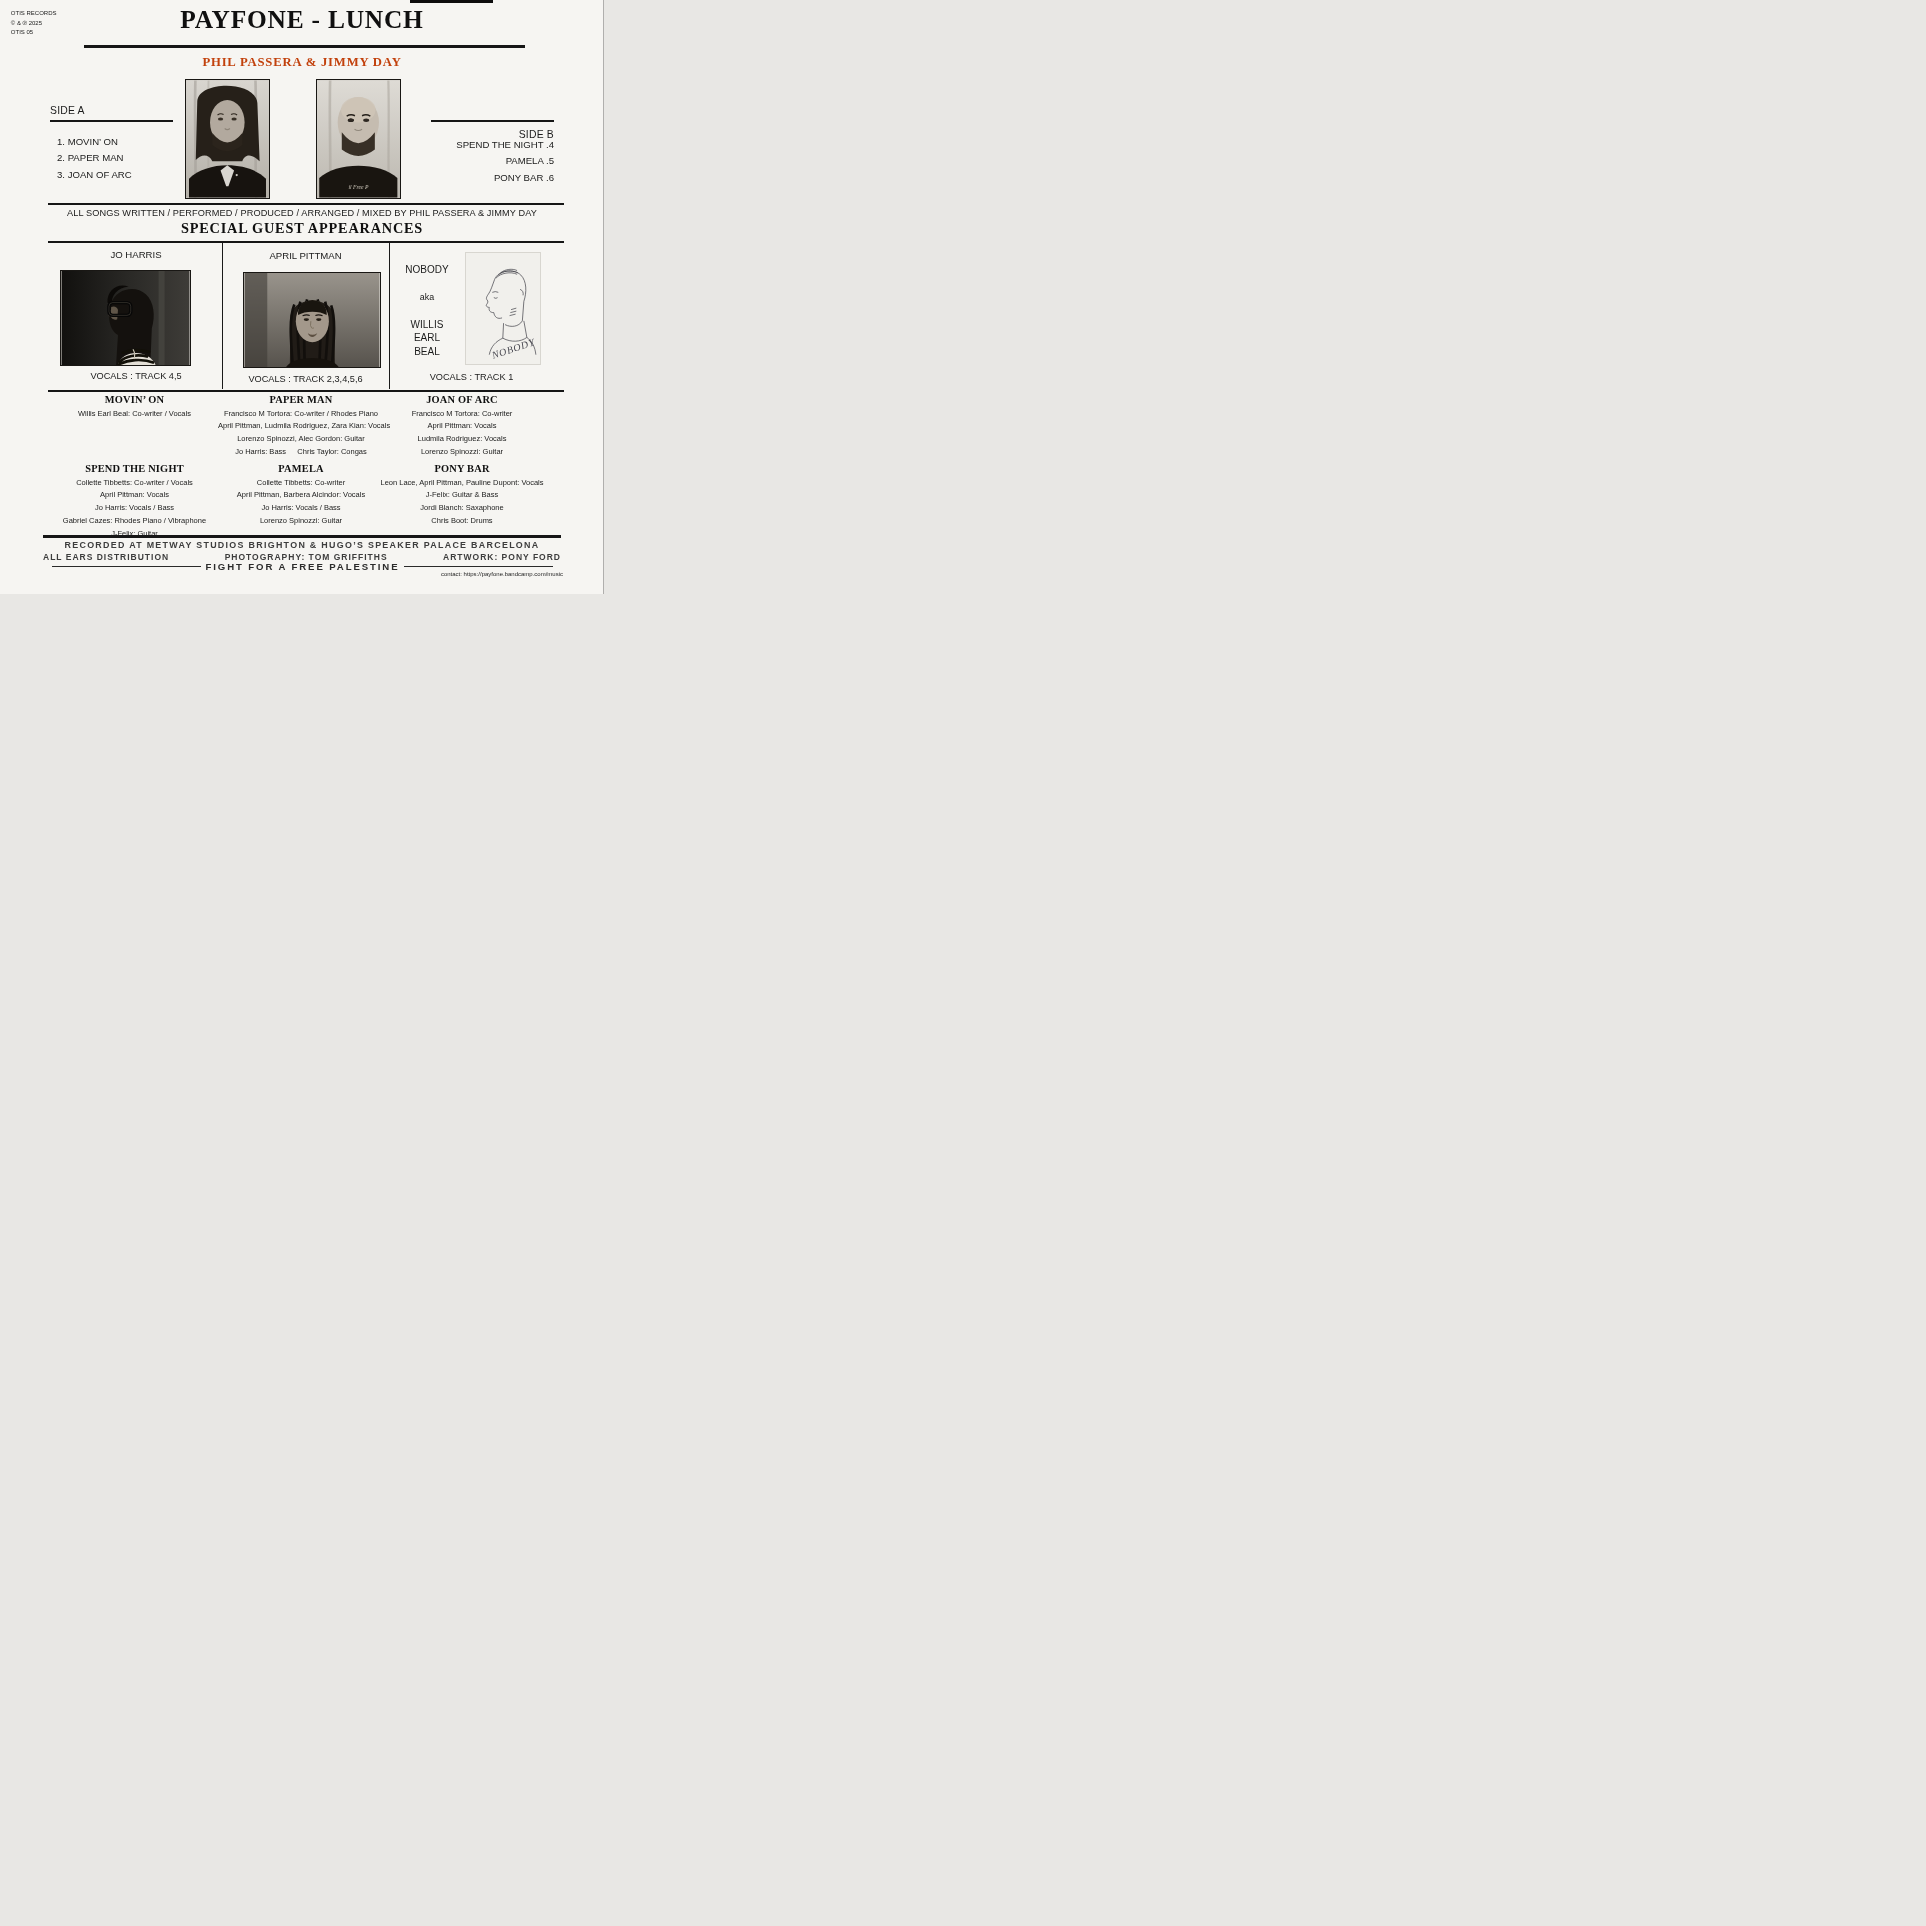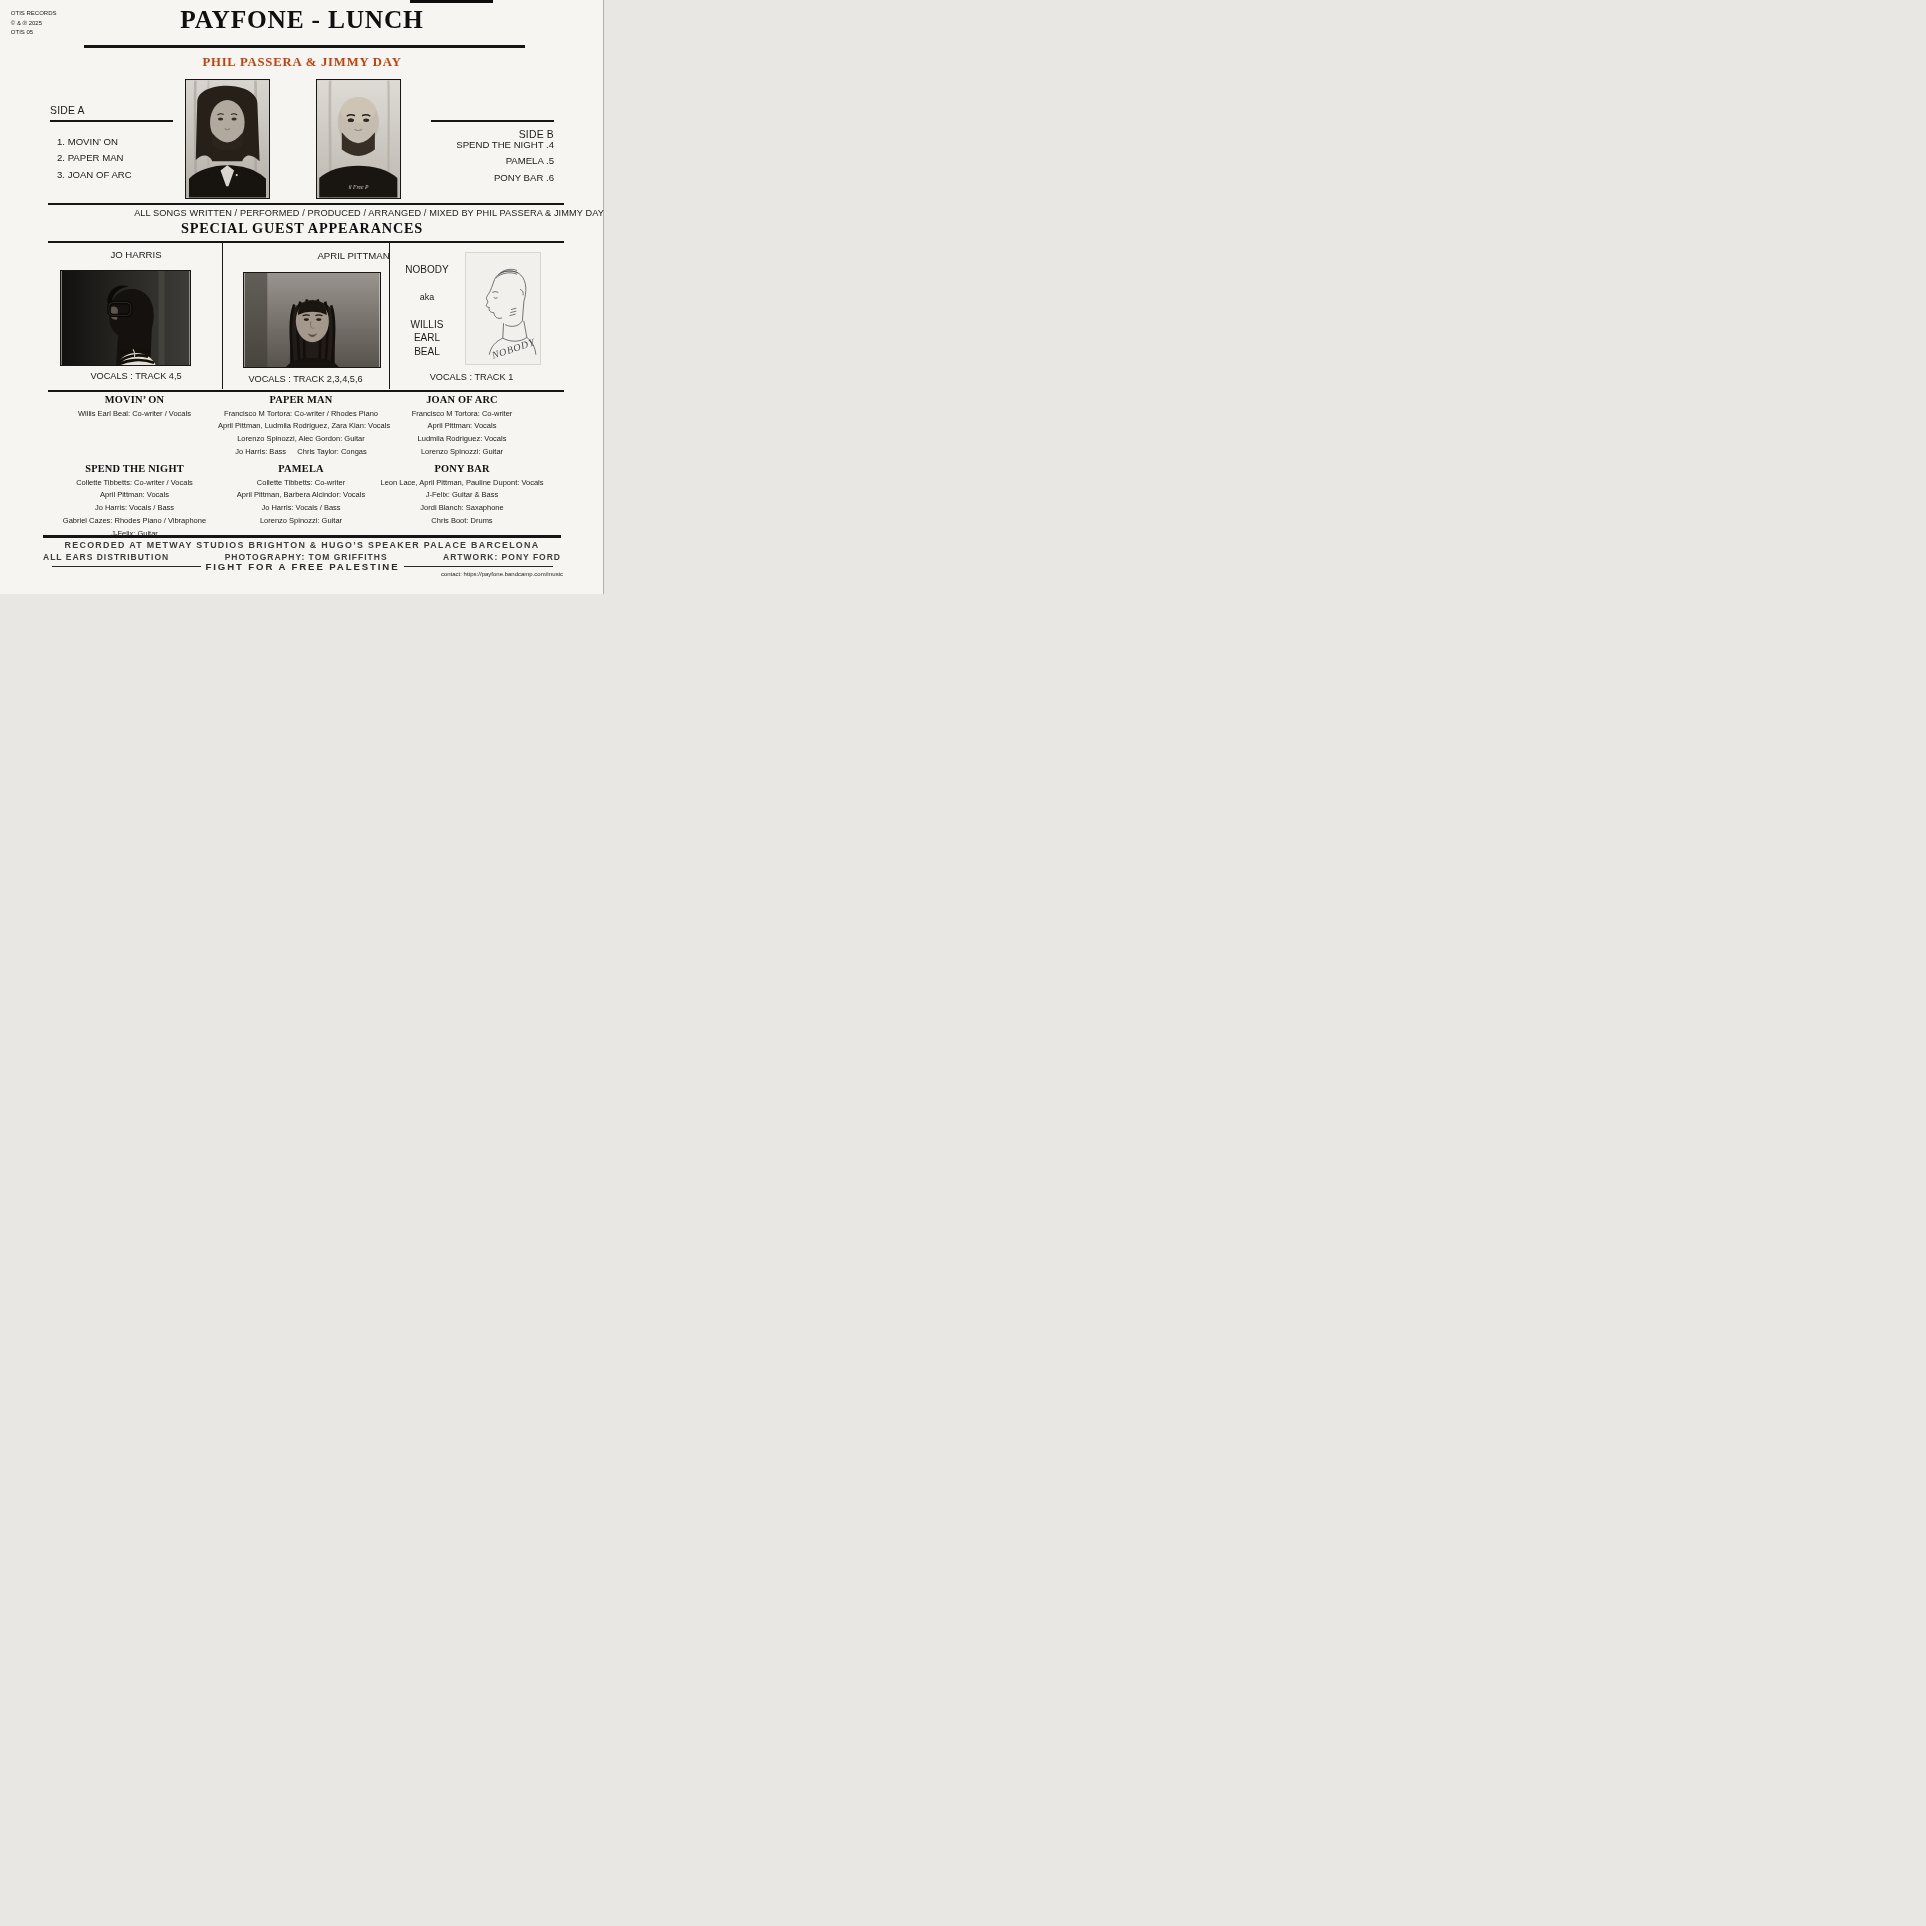--- a/index.html
+++ b/index.html
@@ -12,21 +12,21 @@
   .label-block{position:absolute;left:10.8px;top:9.2px;font-size:6px;line-height:9.6px;font-weight:500;}
   .title{position:absolute;left:0;width:100%;top:5.4px;font-size:25.4px;letter-spacing:0.8px;text-align:center;color:#101010;}
   .subtitle{position:absolute;left:0;width:100%;top:55px;font-size:12.7px;letter-spacing:0.8px;text-align:center;color:#c2410c;}
 
   .photo{position:absolute;border:1.2px solid #191714;box-sizing:border-box;background:#cfccc6;}
   .photo svg{display:block;width:100%;height:100%;}
 
   .side-label{position:absolute;font-size:10.4px;letter-spacing:0.2px;}
   .tracklist{position:absolute;font-size:9.6px;line-height:16.4px;}
 
-  .allsongs{position:absolute;left:0;width:100%;top:208px;font-size:9.2px;text-align:right;letter-spacing:0.1px;}
+  .allsongs{position:absolute;left:0;width:100%;top:208px;font-size:9.2px;text-align:center;letter-spacing:0.1px;}
   .guest-heading{position:absolute;left:0;width:100%;top:220px;font-size:14.3px;letter-spacing:0.8px;text-align:center;color:#101010;}
 
   .vsep{position:absolute;width:1.2px;background:#1a1a1a;}
   .guest-name{position:absolute;font-size:9.6px;text-align:center;}
   .guest-vocals{position:absolute;font-size:9.2px;text-align:center;}
   .nb-line{position:absolute;left:390px;width:74px;text-align:center;font-size:10px;}
 
   .credit-col{position:absolute;text-align:center;}
   .credit-title{font-size:10.4px;color:#101010;letter-spacing:0.2px;}
   .credit-lines{margin-top:2.7px;font-size:7.5px;line-height:12.7px;}
@@ -157,21 +157,21 @@
       <path d="M130,104 Q122,112 128,120" stroke="#4a4036" stroke-width="4" fill="none"></path>
       <rect x="126" y="84" width="58" height="34" rx="10" fill="none" stroke="#070707" stroke-width="9"></rect>
       <rect x="126" y="84" width="58" height="34" rx="10" fill="none" stroke="#6e6557" stroke-width="2" opacity=".5"></rect>
       <path d="M150,250 C160,210 230,205 250,250 Z" fill="#e3dfd6"></path>
       <path d="M152,244 C170,226 200,220 230,228 M150,250 C175,235 215,232 246,244 M160,218 C180,210 210,208 236,216" stroke="#121008" stroke-width="7" fill="none"></path>
       <path d="M190,208 q8,14 2,26" stroke="#c9c2b3" stroke-width="3" fill="none"></path>
     </svg>
   </div>
   <div class="guest-vocals" style="left:50px;width:172px;top:371px;">VOCALS : TRACK 4,5</div>
 
-  <div class="guest-name" style="left:222px;width:167px;top:250px;padding-left:48px;">APRIL PITTMAN</div>
+  <div class="guest-name" style="left:222px;width:167px;top:250px;">APRIL PITTMAN</div>
   <div class="photo" style="left:243px;top:272px;width:138px;height:96px;">
     <svg viewBox="0 0 358 250">
       <defs>
         <linearGradient id="ap" x1="0" y1="0" x2="0" y2="1">
           <stop offset="0" stop-color="#99948c"></stop>
             <stop offset="1" stop-color="#57534d"></stop>
         </linearGradient>
       </defs>
       <rect width="358" height="250" fill="url(#ap)"></rect>
       <rect x="0" y="0" width="60" height="250" fill="#3e3b36" opacity=".6"></rect>

